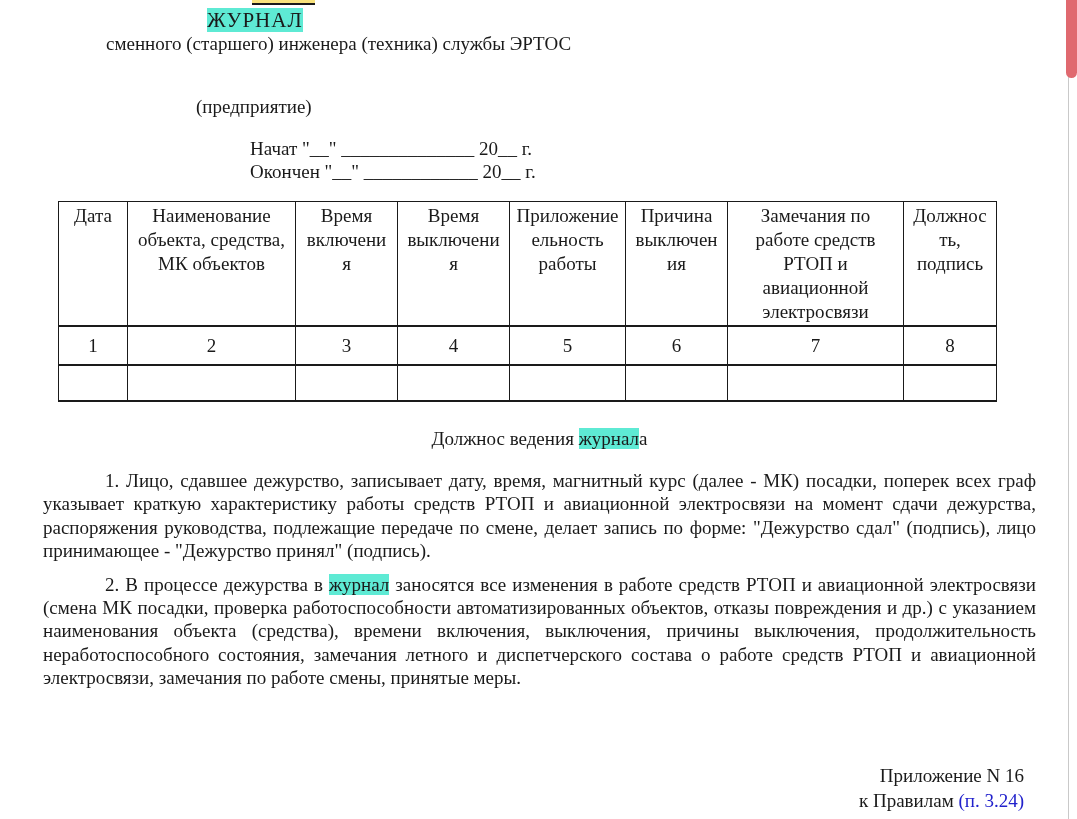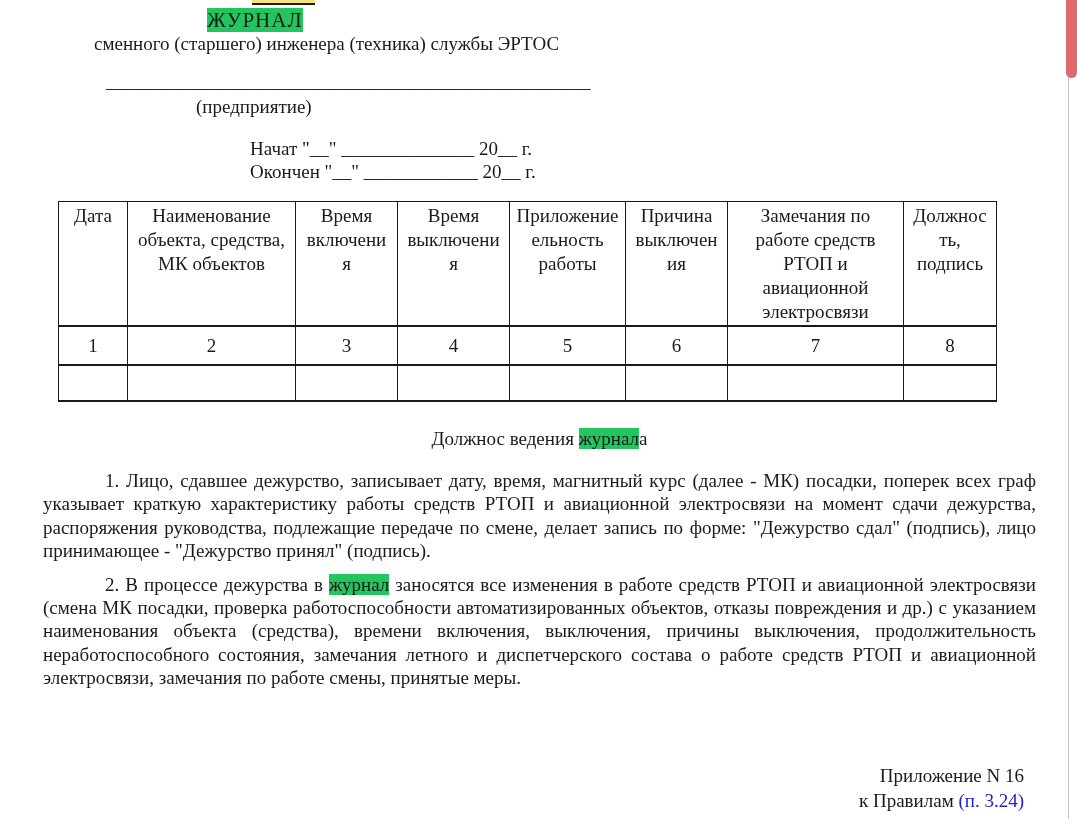--- a/index.html
+++ b/index.html
@@ -3,28 +3,28 @@
 <meta charset="utf-8">
 <style>
   html,body { margin:0; padding:0; background:#ffffff; }
   .page {
     position:relative; width:1077px; height:819px; overflow:hidden;
     background:#ffffff; color:#1a1a1a;
     font-family:"Liberation Serif","DejaVu Serif",serif;
     font-size:19px;
   }
   .abs { position:absolute; }
-  .hl { background:#22c55e; }
+  .hl { background:#5eead4; }
 
   
   .top-strip { left:252px; top:0; width:63px; height:5px;
     background:#f8e27c; border-bottom:2px solid #1a1a1a; box-sizing:border-box; }
 
   .doc-title { left:207px; top:8px; font-size:21px; letter-spacing:1px; line-height:24px; }
-  .doc-subtitle { left:94px; top:33px; line-height:22px; }
+  .doc-subtitle { left:106px; top:33px; line-height:22px; }
   .blank-line { left:106px; top:72px; line-height:20px; letter-spacing:0; white-space:pre; }
   .enterprise { left:196px; top:96px; line-height:22px; }
   .started { left:250px; top:138px; line-height:22px; white-space:pre; }
   .ended { left:250px; top:161px; line-height:22px; white-space:pre; }
 
   table.journal { position:absolute; left:58px; top:201px; width:938px;
     border-collapse:collapse; table-layout:fixed; }
   table.journal th, table.journal td {
     border:1px solid #1a1a1a; box-sizing:border-box;
     font-weight:normal; text-align:center; padding:1px 0;
@@ -52,21 +52,20 @@
 <body>
 
 <div class="page">
 
   <div class="abs top-strip"></div>
 
   <div class="abs doc-title"><span class="hl">ЖУРНАЛ</span></div>
 
   <div class="abs doc-subtitle">сменного (старшего) инженера (техника) службы ЭРТОС</div>
 
-  <div class="abs blank-line">___________________________________________________</div>
 
   <div class="abs enterprise">(предприятие)</div>
 
   <div class="abs started">Начат "__" ______________ 20__ г.</div>
 
   <div class="abs ended">Окончен "__" ____________ 20__ г.</div>
 
   <table class="journal">
     <colgroup>
       <col style="width:69px">

